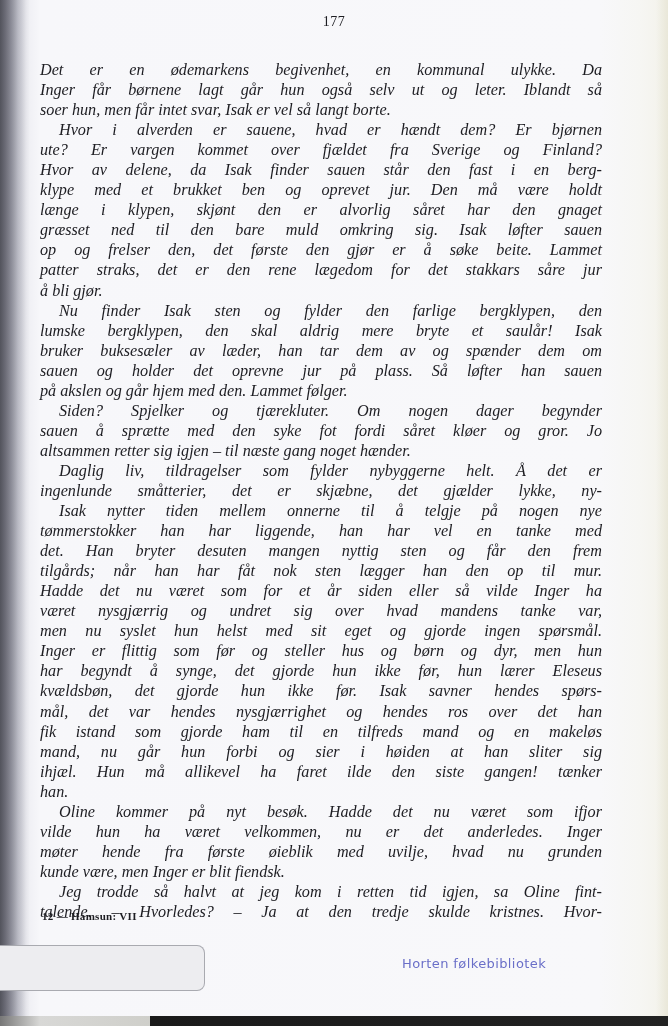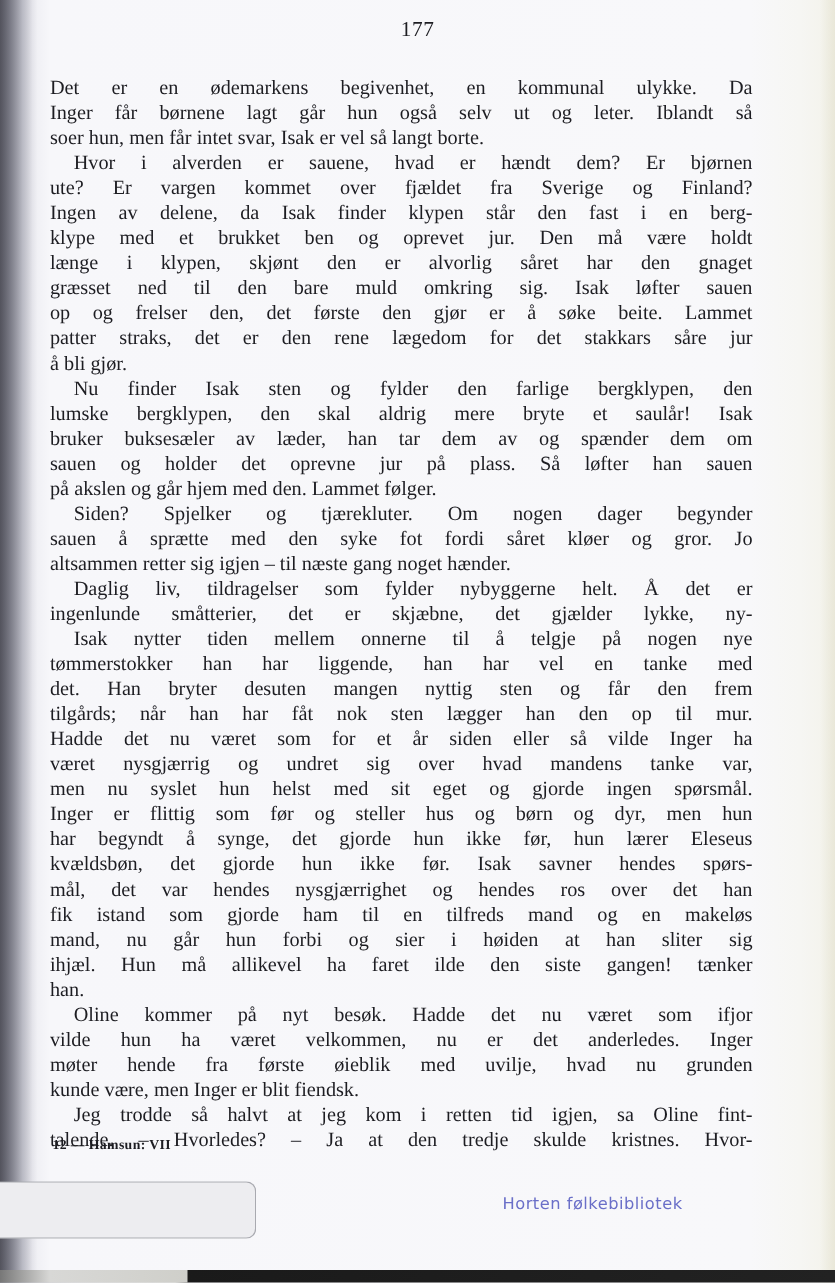--- a/index.html
+++ b/index.html
@@ -12,27 +12,27 @@
   .page {
     position: absolute; left: 0; top: 0; width: 668px; height: 1026px;
     background: linear-gradient(90deg, #6f7079 0px, #9a9ba6 8px, #cfd0d8 18px, #eeeef3 26px, #f7f7fa 40px, #f8f8fa 600px, #f6f6f3 640px, #f3f2ea 668px);
   }
   .gutter-shade {
     position: absolute; left: 0; top: 0; width: 30px; height: 1026px;
     background: linear-gradient(90deg, rgba(60,60,70,0.55), rgba(120,120,135,0.25) 60%, rgba(255,255,255,0) 100%);
   }
   .page-number {
     position: absolute; left: 0; width: 668px; top: 14px;
-    text-align: center; font-size: 17px; letter-spacing: 0.5px;
+    text-align: center; font-size: 14px; letter-spacing: 0.5px;
   }
   .body-text {
     position: absolute; left: 40px; top: 60px; width: 562px;
     font-size: 16.2px; line-height: 20.05px;
   }
-  .line { display: block; white-space: nowrap; text-align: justify; text-align-last: justify; height: 20.05px; }
+  .line { display: block; white-space: nowrap; text-align: justify; text-align-last: justify; height: 20.05px; font-style: italic; }
   .line.last { text-align-last: left; }
   .line.indent { padding-left: 19px; }
   .signature {
     position: absolute; left: 42px; top: 910px;
     font-size: 11px; font-weight: bold; letter-spacing: 0.3px;
   }
   .label-box {
     position: absolute; left: 0; top: 945px; width: 204px; height: 44px;
     border: 1px solid #a9aab0; border-left: none; border-radius: 0 8px 8px 0;
     background: #ededf0;
@@ -63,21 +63,21 @@
   <div class="right-edge"></div>
 
   <div class="page-number">177</div>
 
   <div class="body-text" id="body-text">
       <span class="line">Det er en ødemarkens begivenhet, en kommunal ulykke. Da</span>
       <span class="line">Inger får børnene lagt går hun også selv ut og leter. Iblandt så</span>
       <span class="line last">soer hun, men får intet svar, Isak er vel så langt borte.</span>
       <span class="line indent">Hvor i alverden er sauene, hvad er hændt dem? Er bjørnen</span>
       <span class="line">ute? Er vargen kommet over fjældet fra Sverige og Finland?</span>
-      <span class="line">Ingen av delene, da Isak finder klypen står den fast i en berg-</span>
+      <span class="line">Hvor av delene, da Isak finder sauen står den fast i en berg-</span>
       <span class="line">klype med et brukket ben og oprevet jur. Den må være holdt</span>
       <span class="line">længe i klypen, skjønt den er alvorlig såret har den gnaget</span>
       <span class="line">græsset ned til den bare muld omkring sig. Isak løfter sauen</span>
       <span class="line">op og frelser den, det første den gjør er å søke beite. Lammet</span>
       <span class="line">patter straks, det er den rene lægedom for det stakkars såre jur</span>
       <span class="line last">å bli gjør.</span>
       <span class="line indent">Nu finder Isak sten og fylder den farlige bergklypen, den</span>
       <span class="line">lumske bergklypen, den skal aldrig mere bryte et saulår! Isak</span>
       <span class="line">bruker buksesæler av læder, han tar dem av og spænder dem om</span>
       <span class="line">sauen og holder det oprevne jur på plass. Så løfter han sauen</span>

